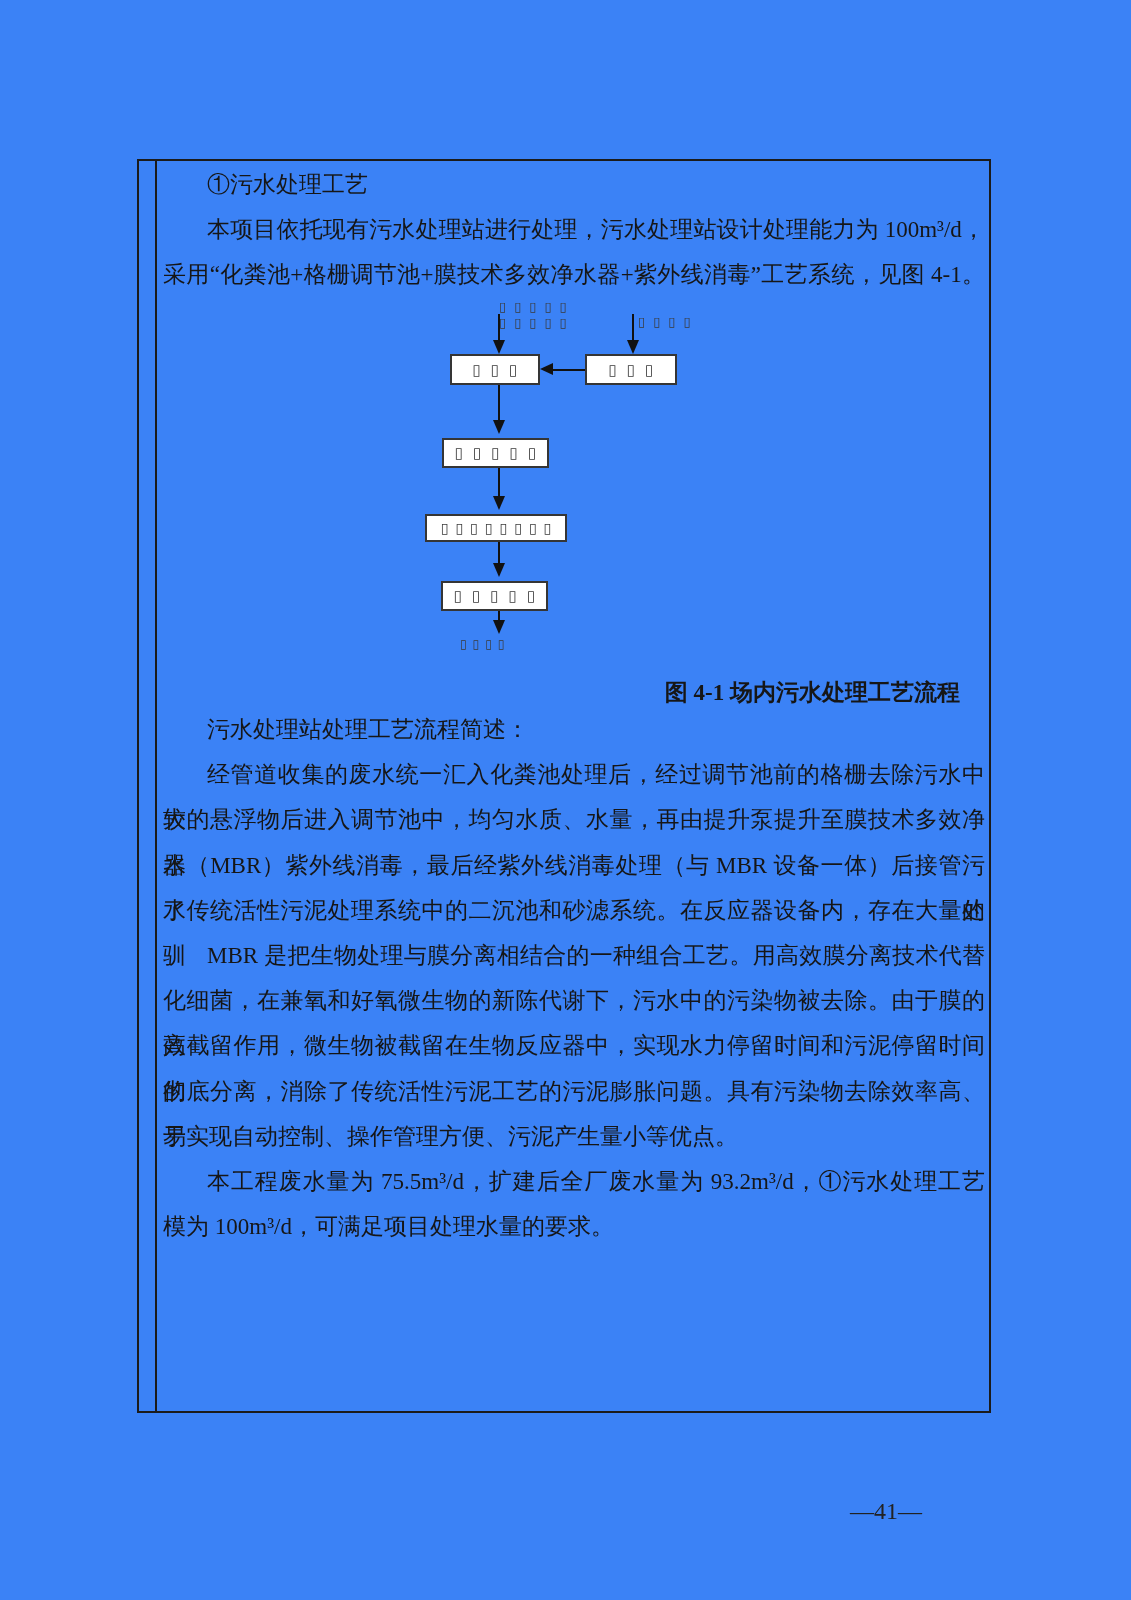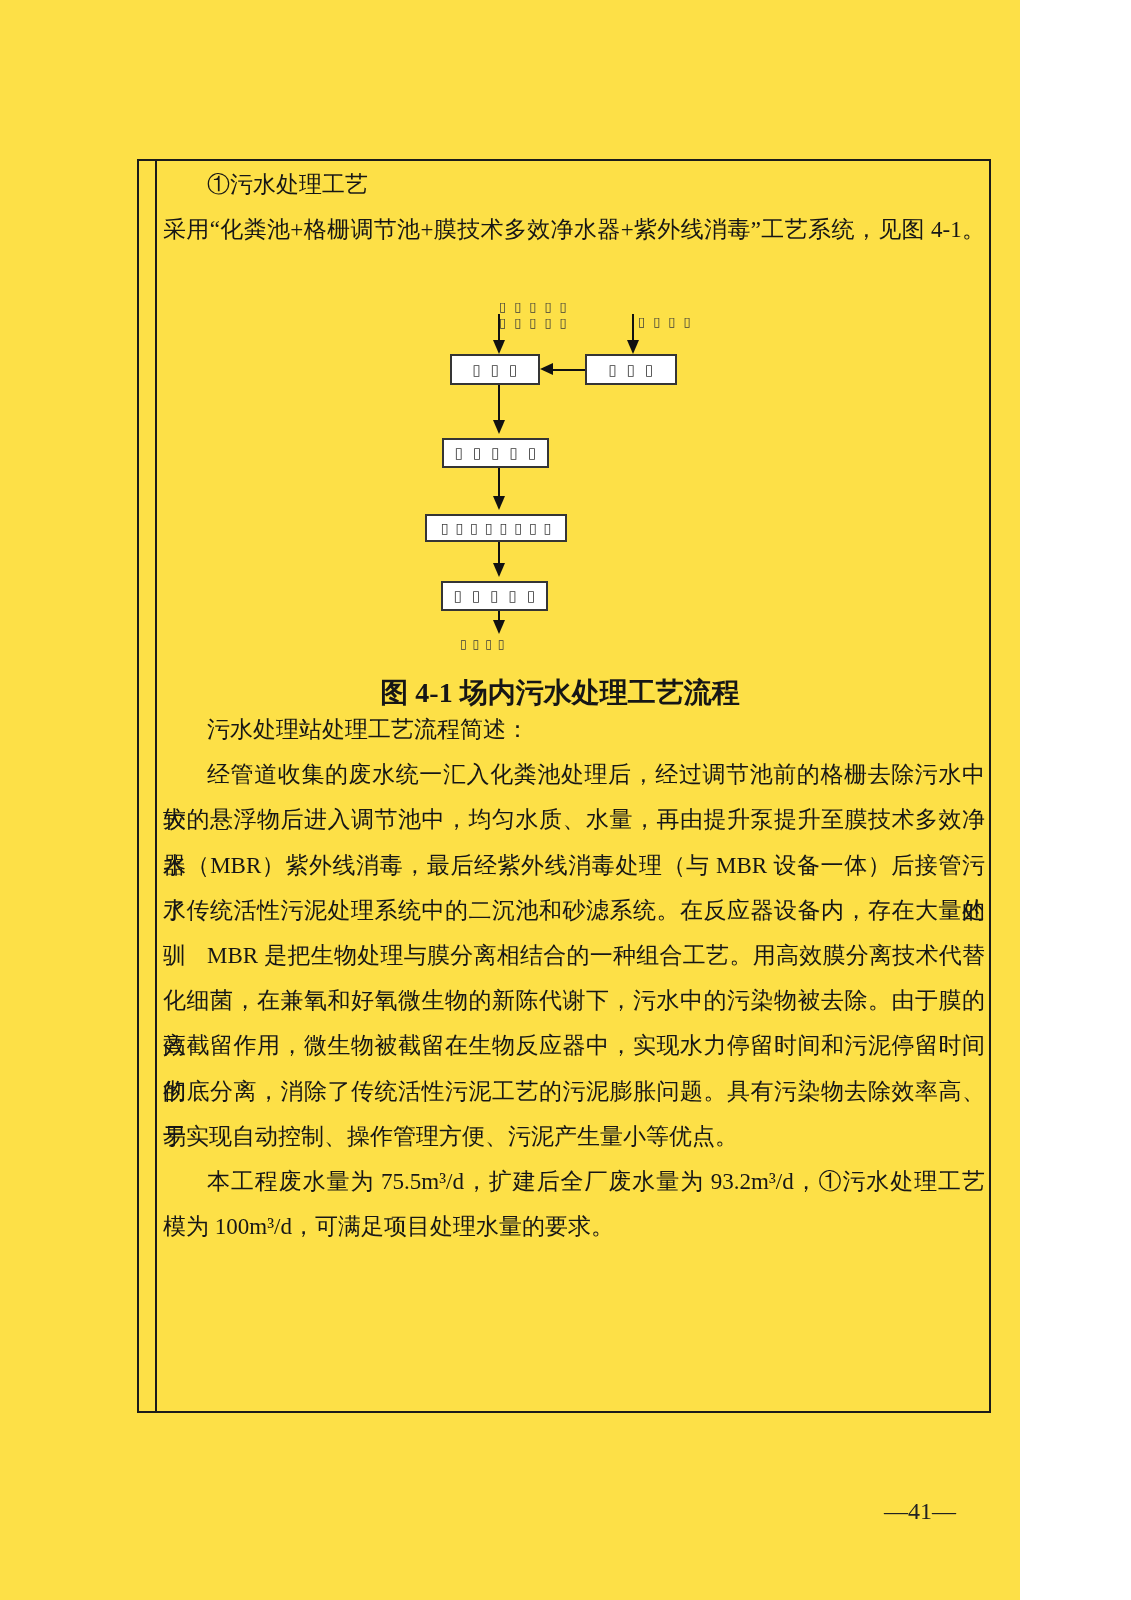--- a/index.html
+++ b/index.html
@@ -1,17 +1,17 @@
 <!DOCTYPE html>
 <html><head>
 <meta charset="utf-8">
 <style>
   html,body{margin:0;padding:0;background:#ffffff;}
   .page{
-    position:relative;width:1020px;height:1600px;background:#fde047;
+    position:relative;width:1131px;height:1600px;background:#3b82f6;
     font-family:"Liberation Serif","DejaVu Serif",serif;color:#161616;
     overflow:hidden;
   }
   
   .frame{
     position:absolute;left:137px;top:159px;width:854px;height:1254px;
     border:2.5px solid #1b1b1b;box-sizing:border-box;
   }
   .frame-inner-line{
     position:absolute;left:155px;top:159px;width:2px;height:1254px;background:#1b1b1b;
@@ -21,25 +21,25 @@
   .tb-a{top:162px;}
   .tb-b{top:707px;}
   .ln{
     height:45.2px;line-height:45.2px;font-size:23px;
     white-space:nowrap;text-align:left;
   }
   .ln.jf{white-space:normal;text-align:justify;text-align-last:justify;}
   .ln.ind{text-indent:44px;}
   .caption{
     position:absolute;left:160px;top:676px;width:800px;height:34px;
-    text-align:center;font-weight:bold;font-size:28px;line-height:34px;
+    text-align:right;font-weight:bold;font-size:23px;line-height:34px;
   }
   .pagenum{
     position:absolute;left:850px;top:1496px;width:140px;height:30px;
-    text-align:center;font-size:24px;line-height:30px;color:#222;
+    text-align:left;font-size:24px;line-height:30px;color:#222;
   }
   
   .tofu{
     font-family:"DejaVu Sans",sans-serif;color:#3a3a3a;
     white-space:nowrap;
   }
   .flow-ann{position:absolute;font-size:13px;letter-spacing:8px;line-height:16px;}
   .flow-box{
     position:absolute;border:2px solid #353535;box-sizing:border-box;
     display:flex;align-items:center;justify-content:center;background:#fff;
@@ -63,20 +63,21 @@
 </head>
 <body>
 
 <div class="page">
 
   <div class="frame"></div>
   <div class="frame-inner-line"></div>
 
   <div class="textblock tb-a">
     <div class="ln ind">①污水处理工艺</div>
+    <div class="ln ind jf">本项目依托现有污水处理站进行处理，污水处理站设计处理能力为 100m³/d，</div>
     <div class="ln jf">采用“化粪池+格栅调节池+膜技术多效净水器+紫外线消毒”工艺系统，见图 4-1。</div>
   </div>
 
   <div>
 
     <div class="flow-ann tofu" style="left:499px;top:299px;">
       <div>▯▯▯▯▯</div>
       <div>▯▯▯▯▯</div>
     </div>
     <div class="flow-ann tofu" style="left:638px;top:314px;">▯▯▯▯</div>

